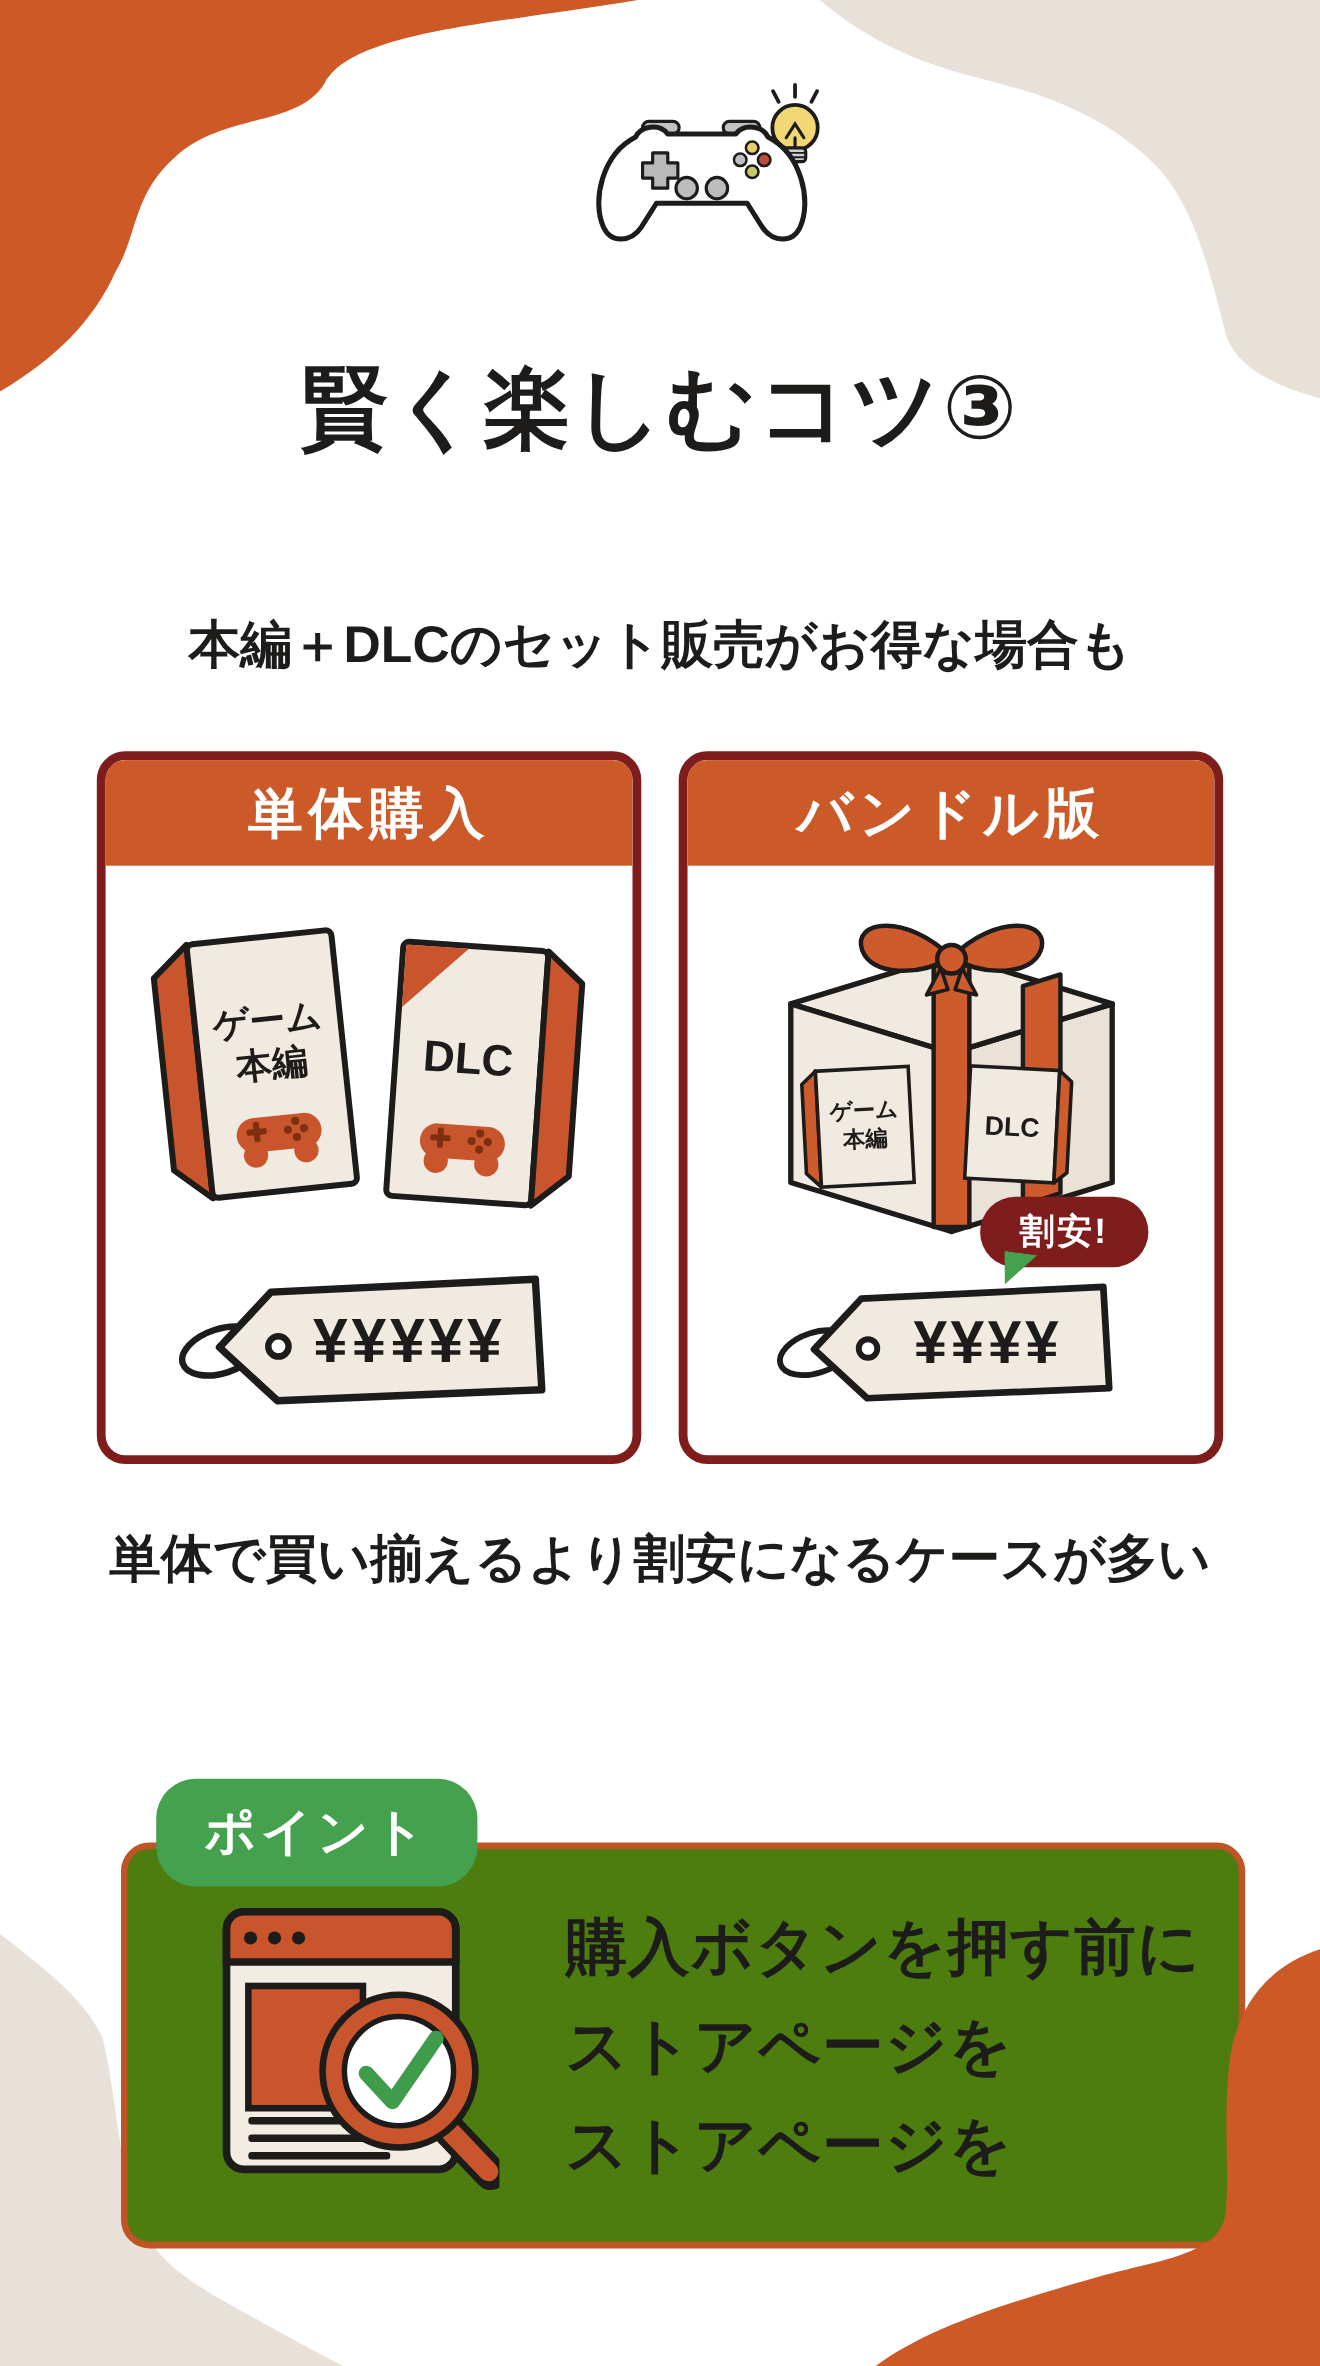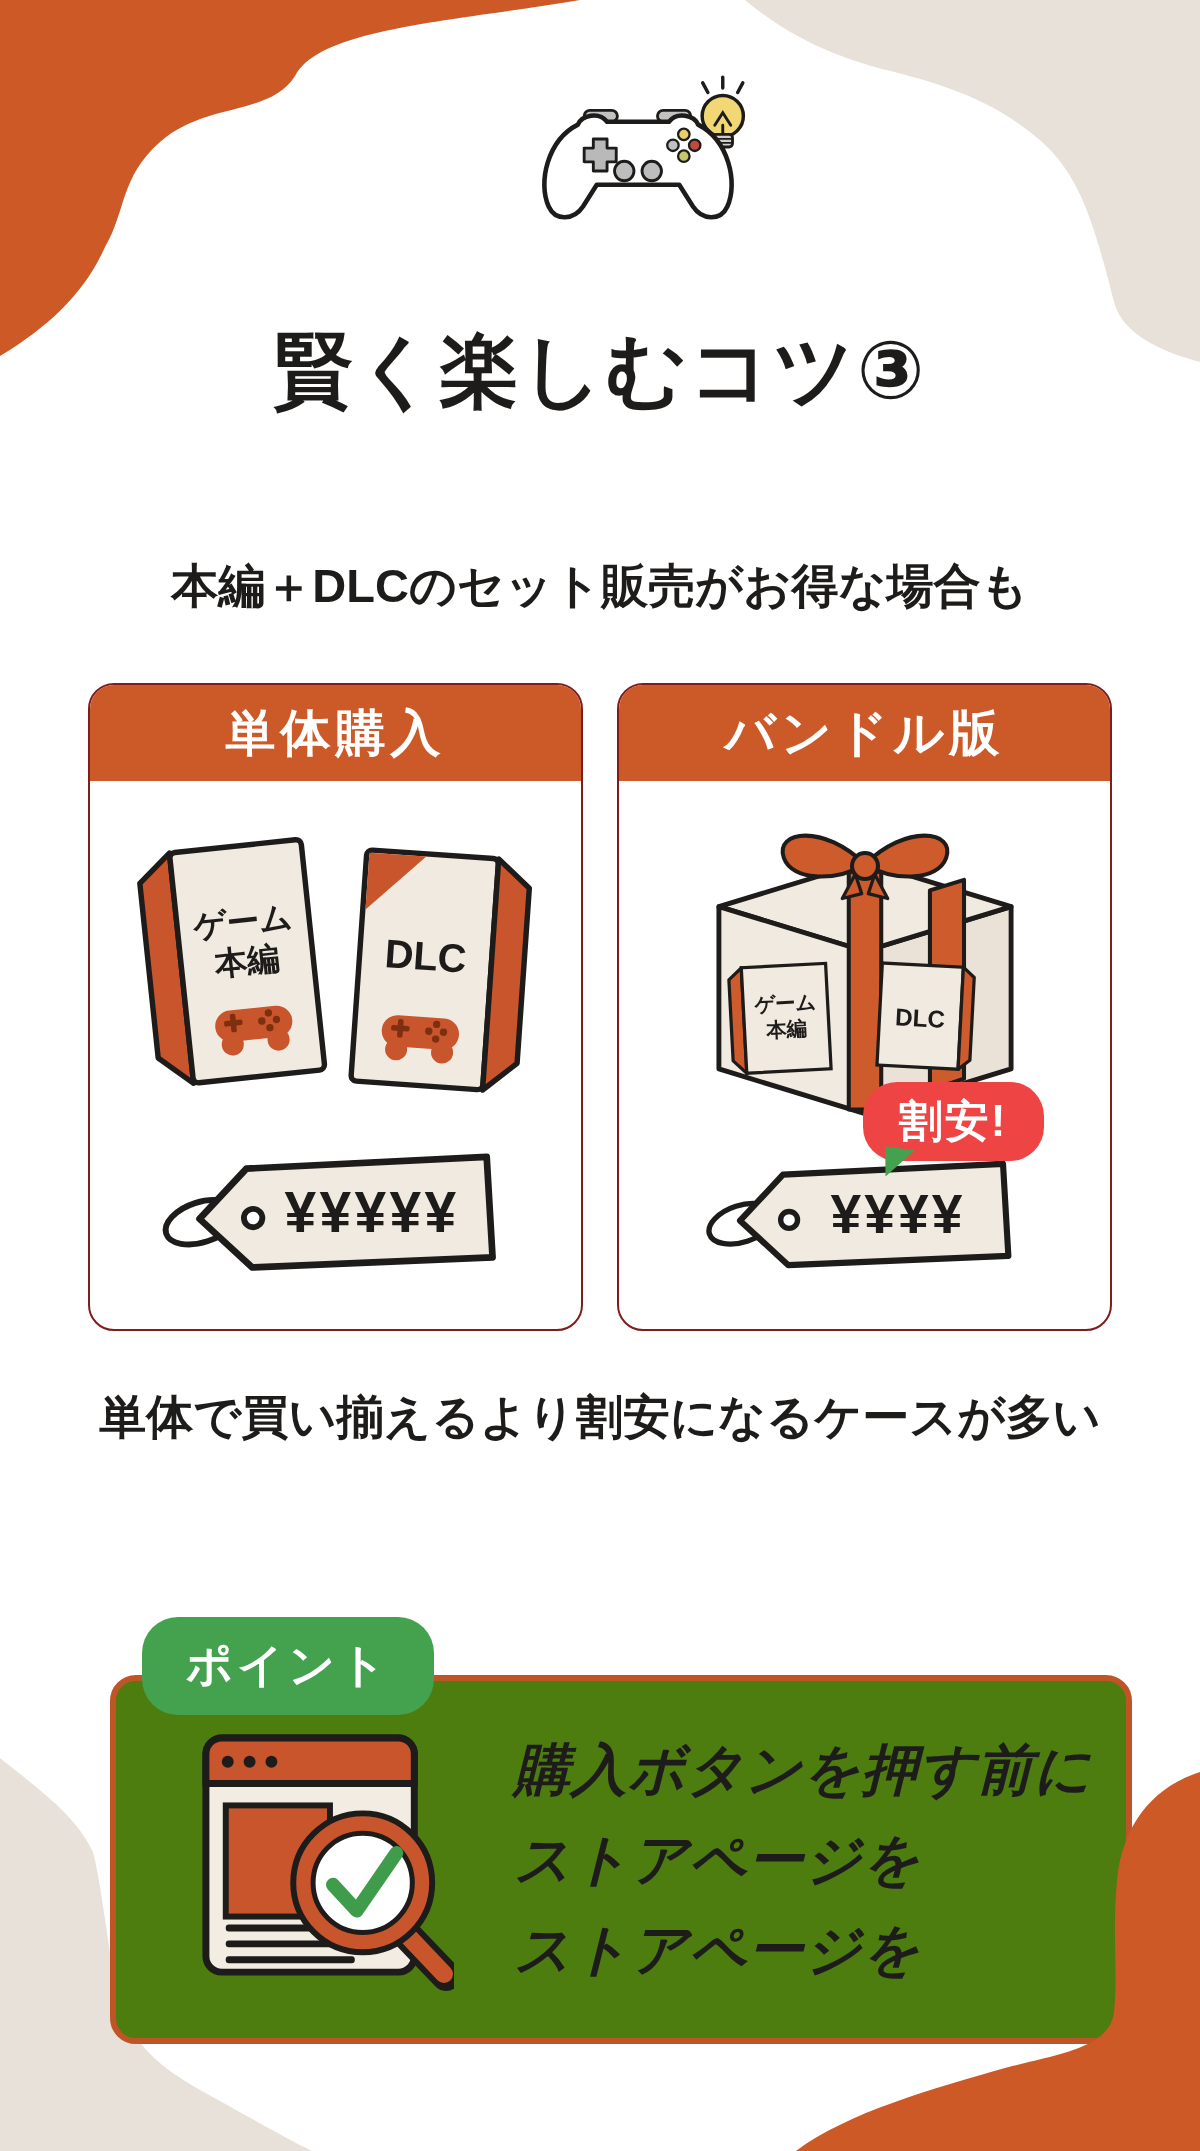--- a/index.html
+++ b/index.html
@@ -16,51 +16,51 @@
   .hero-icon { position:absolute; top:70px; left:0; right:0; display:flex; justify-content:center; z-index:1; }
   .hero-icon svg { transform:translateX(38px); }
   .title { position:absolute; top:268px; width:100%; text-align:center;
            font-size:80px; font-weight:900; line-height:98px; letter-spacing:2px; z-index:1; }
   .subtitle { position:absolute; top:508px; width:100%; text-align:center;
               font-size:47px; font-weight:800; z-index:1; }
 
   
   .compare { position:absolute; top:683px; left:88px; right:88px; height:648px;
              display:flex; gap:34px; z-index:1; }
-  .card { flex:1; background:#ffffff; border:2px solid #7f1d1d; border-radius:26px;
+  .card { flex:1; background:#ffffff; border:8px solid #7f1d1d; border-radius:26px;
           overflow:hidden; display:flex; flex-direction:column; }
   .card-header { height:96px; background:#cc5928; color:#ffffff; font-size:50px;
                  font-weight:800; letter-spacing:5px; display:flex; align-items:center;
                  justify-content:center; flex:0 0 auto; }
   .card-body { flex:1; display:flex; flex-direction:column; align-items:center; }
   .boxes { display:flex; margin-top:46px; }
   .gamebox1 { transform:rotate(-6deg); margin-right:20px; }
   .gamebox2 { transform:rotate(4deg); margin-top:8px; }
   .tagwrap { position:relative; margin-top:28px; }
   .bundle-gift { margin-top:12px; }
   .bundle-tag { margin-top:2px; }
 
-  .badge-bubble { position:absolute; top:-62px; right:-14px; background:#ef4444;
-                  color:#fff; font-size:44px; font-weight:900; padding:10px 36px;
+  .badge-bubble { position:absolute; top:-62px; right:-14px; background:#7f1d1d;
+                  color:#fff; font-size:32px; font-weight:900; padding:10px 36px;
                   border-radius:34px; letter-spacing:2px; z-index:2; }
   .badge-bubble::after { content:""; position:absolute; left:20px; bottom:-17px;
                   width:30px; height:30px; background:#44a14e;
                   clip-path:polygon(0 0,100% 0,15% 100%); transform:rotate(8deg); }
 
   
   .description { position:absolute; top:1368px; width:100%; text-align:center;
                  font-size:47px; font-weight:800; line-height:97px; z-index:1; }
 
   
   .point-card { position:absolute; top:1675px; left:110px; width:1010px; height:357px;
                 background:#4d7c0f; border:6px solid #bf5426; border-radius:26px; z-index:1; }
   .point-badge { position:absolute; top:-64px; left:26px; background:#44a14e; color:#fff;
                  font-size:46px; font-weight:800; padding:18px 44px; border-radius:36px;
                  letter-spacing:4px; }
-  .point-content { display:flex; align-items:center; height:100%; padding-left:80px;font-style:italic; }
+  .point-content { display:flex; align-items:center; height:100%; padding-left:80px; }
   .point-text { margin-left:60px; font-size:56px; font-weight:900; line-height:90px;
                 letter-spacing:1px; }
 </style>
 </head>
 <body>
 
 <div class="canvas">
 
   <svg class="bg-blobs" width="1200" height="2151" viewBox="0 0 1200 2151" aria-hidden="true">
     <path fill="#cc5926" d="M0,0 H580 C450,22 320,28 295,76 C270,116 205,102 160,142 C120,177 126,212 105,247 C85,292 50,326 0,356 Z"></path>

